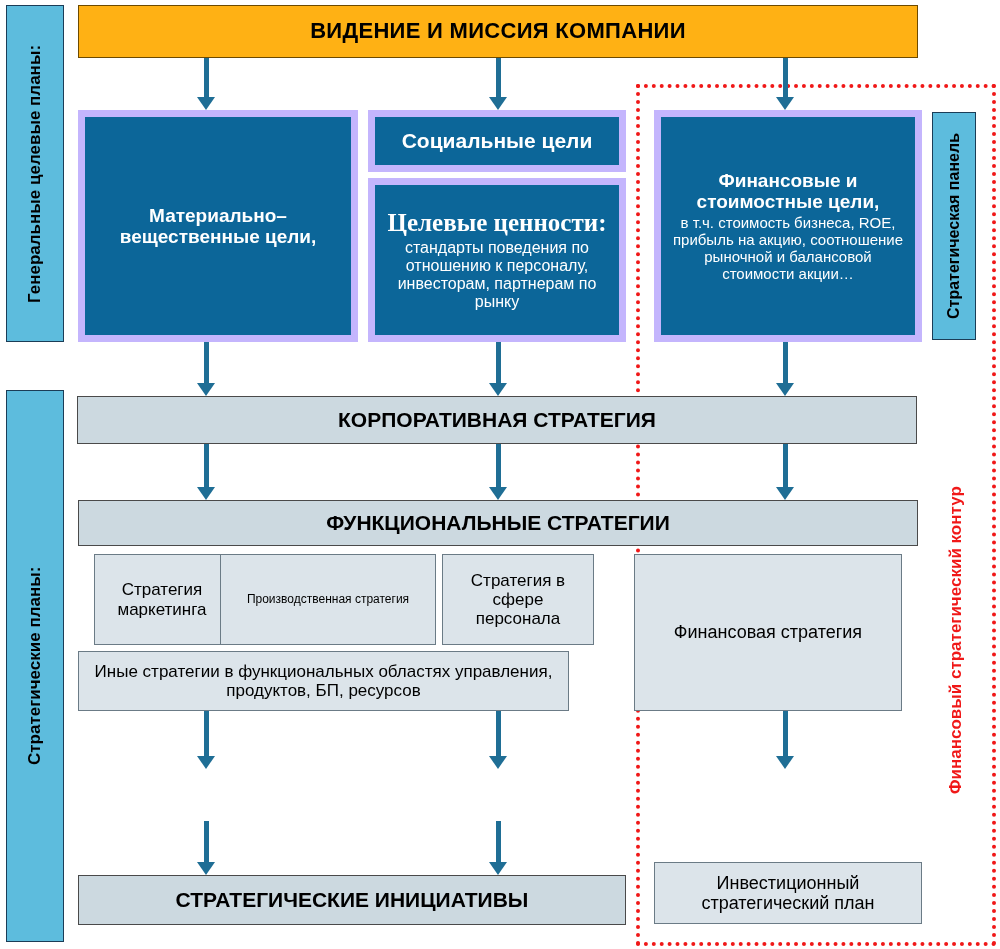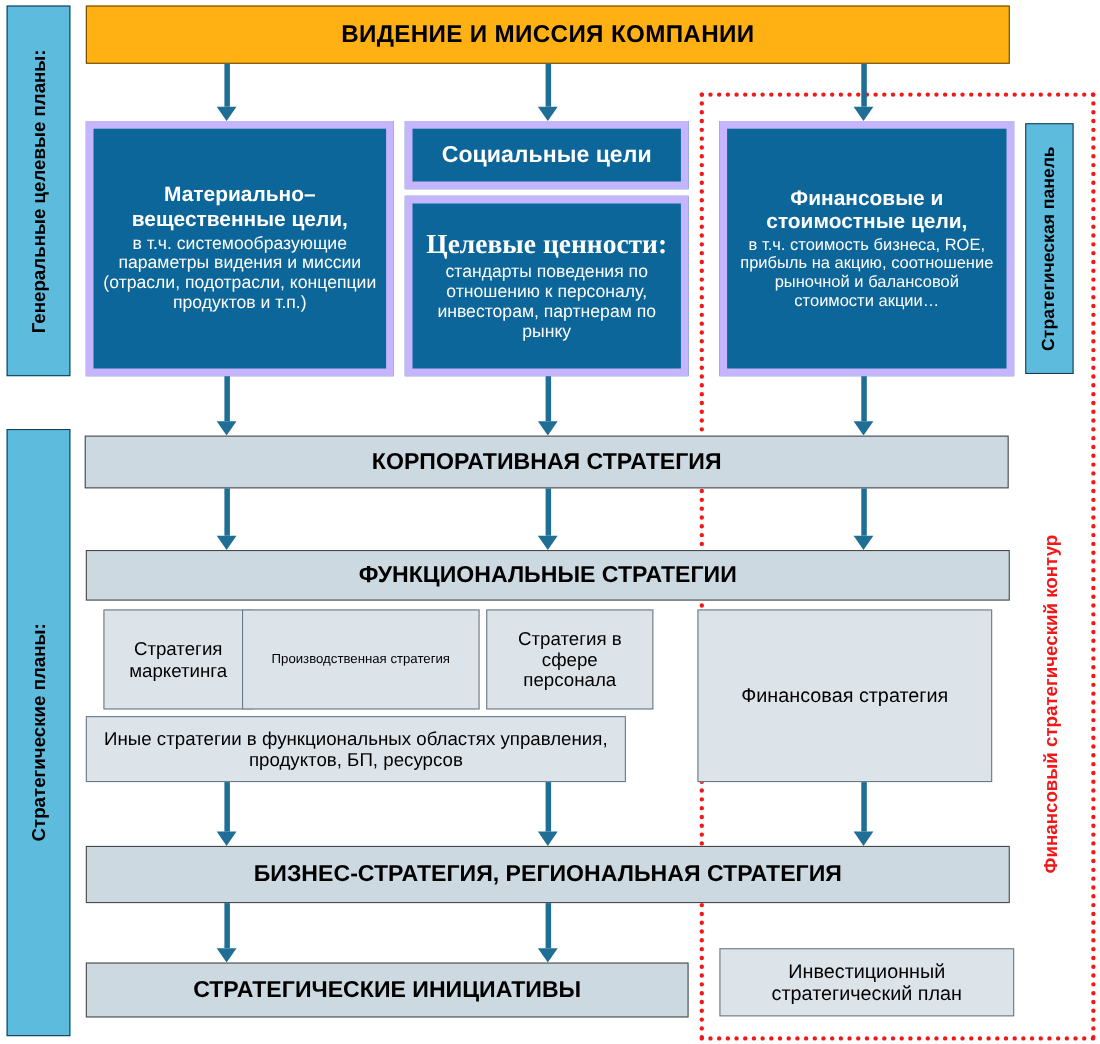--- a/index.html
+++ b/index.html
@@ -145,21 +145,20 @@
       <span class="head"></span>
   </div>
   <div class="arrow" style="left:774px; top:58px; width:22px; height:52px;">
     <span class="shaft" style="height:39px;"></span>
       <span class="head"></span>
   </div>
 
   <div class="box navy" style="left:78px; top:110px; width:280px; height:232px; flex-direction:column; padding:10px 8px;">
     <span class="strong-title" style="font-size:19px; white-space:pre-line;">Материально–
 вещественные цели,</span>
-    <span class="sub" style="font-size:16px; margin-top:3px;">в т.ч. системообразующие параметры видения и миссии (отрасли, подотрасли, концепции продуктов и т.п.)</span>
   </div>
 
   <div class="box navy" style="left:368px; top:110px; width:258px; height:62px;">
     <span class="strong-title" style="font-size:21px;">Социальные цели</span>
   </div>
 
   <div class="box navy" style="left:368px; top:178px; width:258px; height:164px; flex-direction:column; padding:8px 6px;">
     <span class="strong-title" style="font-size:25px;font-family:Liberation Serif, serif;">Целевые ценности:</span>
     <span class="sub" style="font-size:16px; margin-top:2px;">стандарты поведения по отношению к персоналу, инвесторам, партнерам по рынку</span>
   </div>
@@ -229,23 +228,20 @@
   </div>
   <div class="arrow" style="left:487px; top:711px; width:22px; height:58px;">
     <span class="shaft" style="height:45px;"></span>
       <span class="head"></span>
   </div>
   <div class="arrow" style="left:774px; top:711px; width:22px; height:58px;">
     <span class="shaft" style="height:45px;"></span>
       <span class="head"></span>
   </div>
 
-  <div class="box grey" style="left:78px; top:769px; width:840px; height:52px; font-size:21px; font-weight:bold;">
-    <span>БИЗНЕС-СТРАТЕГИЯ, РЕГИОНАЛЬНАЯ СТРАТЕГИЯ</span>
-  </div>
 
   <div class="arrow" style="left:195px; top:821px; width:22px; height:54px;">
     <span class="shaft" style="height:41px;"></span>
       <span class="head"></span>
   </div>
   <div class="arrow" style="left:487px; top:821px; width:22px; height:54px;">
     <span class="shaft" style="height:41px;"></span>
       <span class="head"></span>
   </div>
 

